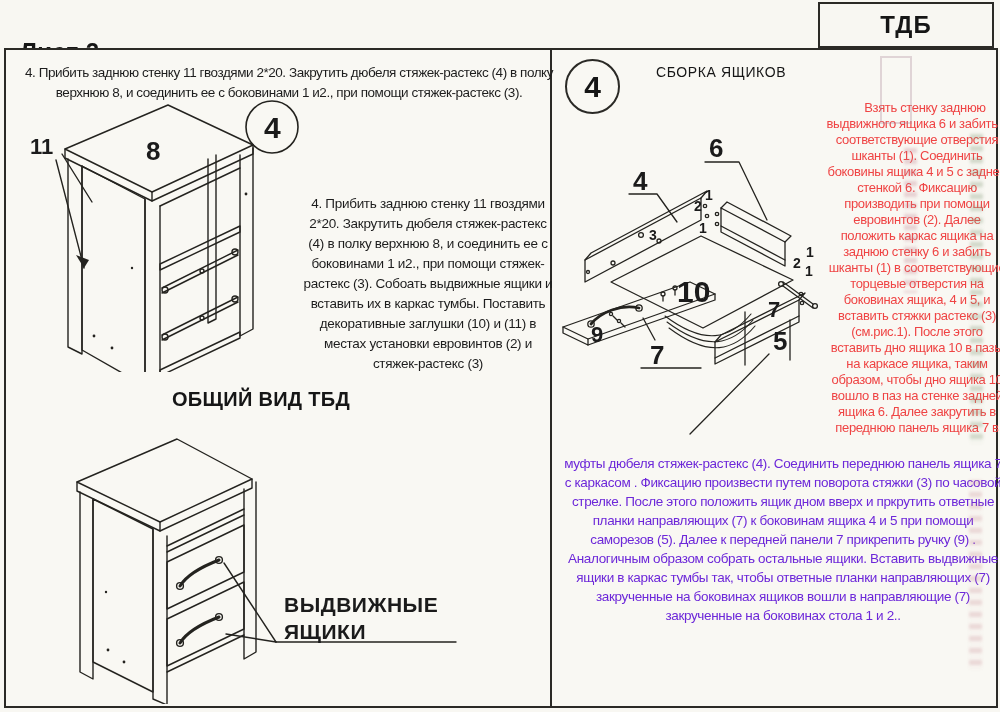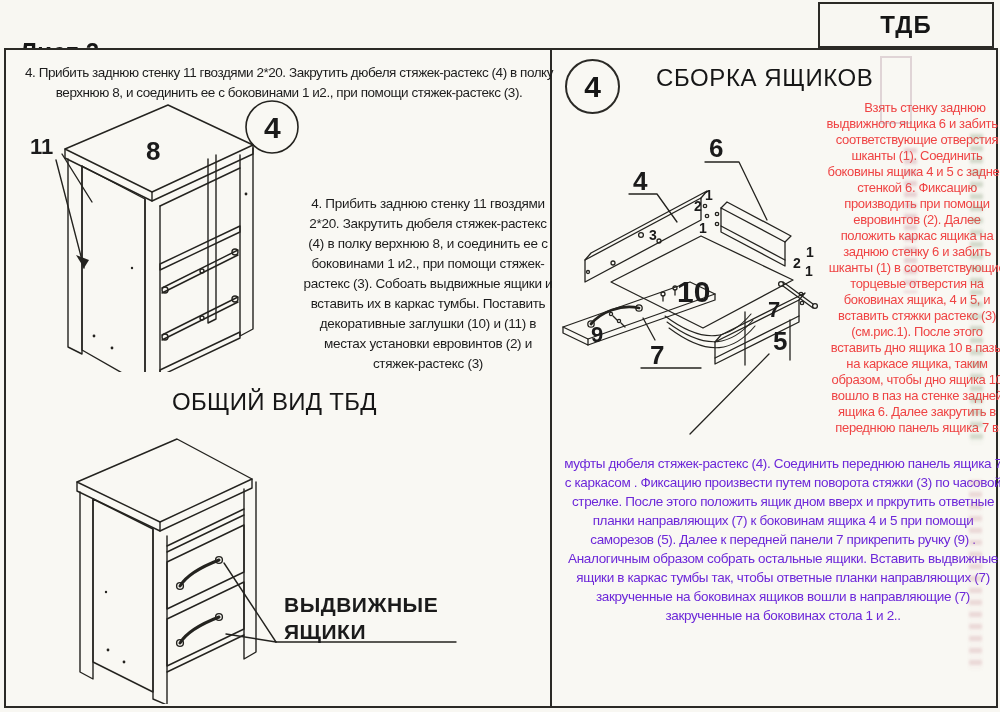--- a/index.html
+++ b/index.html
@@ -30,25 +30,25 @@
   .intro{
     position:absolute;left:8px;top:5px;width:534px;
     font-size:13.5px;line-height:20px;letter-spacing:-.45px;color:#1d1d1d;
   }
   .step-text{
     position:absolute;left:288px;top:136px;width:252px;
     font-size:13.5px;line-height:20px;letter-spacing:-.3px;color:#1d1d1d;
   }
   .gv-title{
     position:absolute;left:166px;top:338px;margin:0;
-    font-size:24px;font-weight:400;letter-spacing:.3px;color:#161616;
+    font-size:20px;font-weight:700;letter-spacing:.3px;color:#161616;
   }
   .section-title{
     position:absolute;left:650px;top:14px;margin:0;
-    font-size:24px;font-weight:400;letter-spacing:.6px;color:#161616;text-align:center;
+    font-size:14px;font-weight:400;letter-spacing:.6px;color:#161616;text-align:center;
   }
   .step-circle{
     position:absolute;left:559px;top:9px;width:55px;height:55px;border-radius:50%;
     border:2px solid #2b2a26;box-sizing:border-box;
     display:flex;align-items:center;justify-content:center;
     font-size:30px;font-weight:700;color:#161616;background:#f9f8f3;
   }
   .col-text{
     position:absolute;left:812px;top:42px;width:182px;
     font-size:13px;line-height:16px;letter-spacing:-.35px;color:#ef4444;

